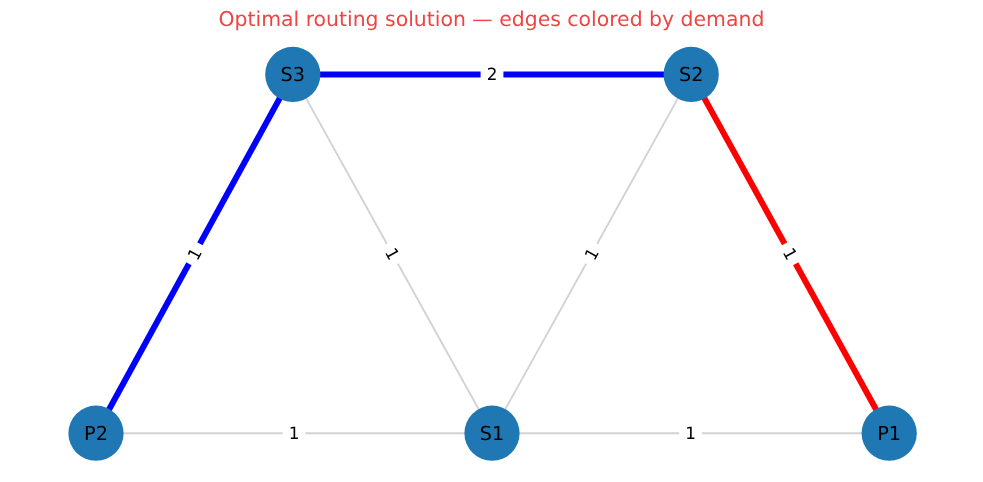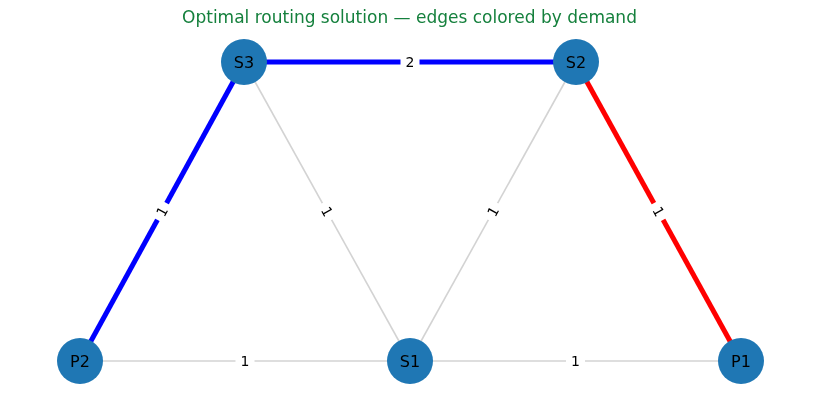--- a/index.html
+++ b/index.html
@@ -15,21 +15,21 @@
     overflow: hidden;
     font-family: "DejaVu Sans", "Liberation Sans", sans-serif;
   }
   .chart-title {
     position: absolute;
     top: 7px;
     left: 0;
     width: 819px;
     text-align: center;
     font-size: 17px;
-    color: #15803d;
+    color: #ef4444;
     font-family: "DejaVu Sans", "Liberation Sans", sans-serif;
   }
   svg.graph {
     position: absolute;
     top: 0;
     left: 0;
   }
   svg.graph text {
     font-family: "DejaVu Sans", "Liberation Sans", sans-serif;
     fill: #000000;

